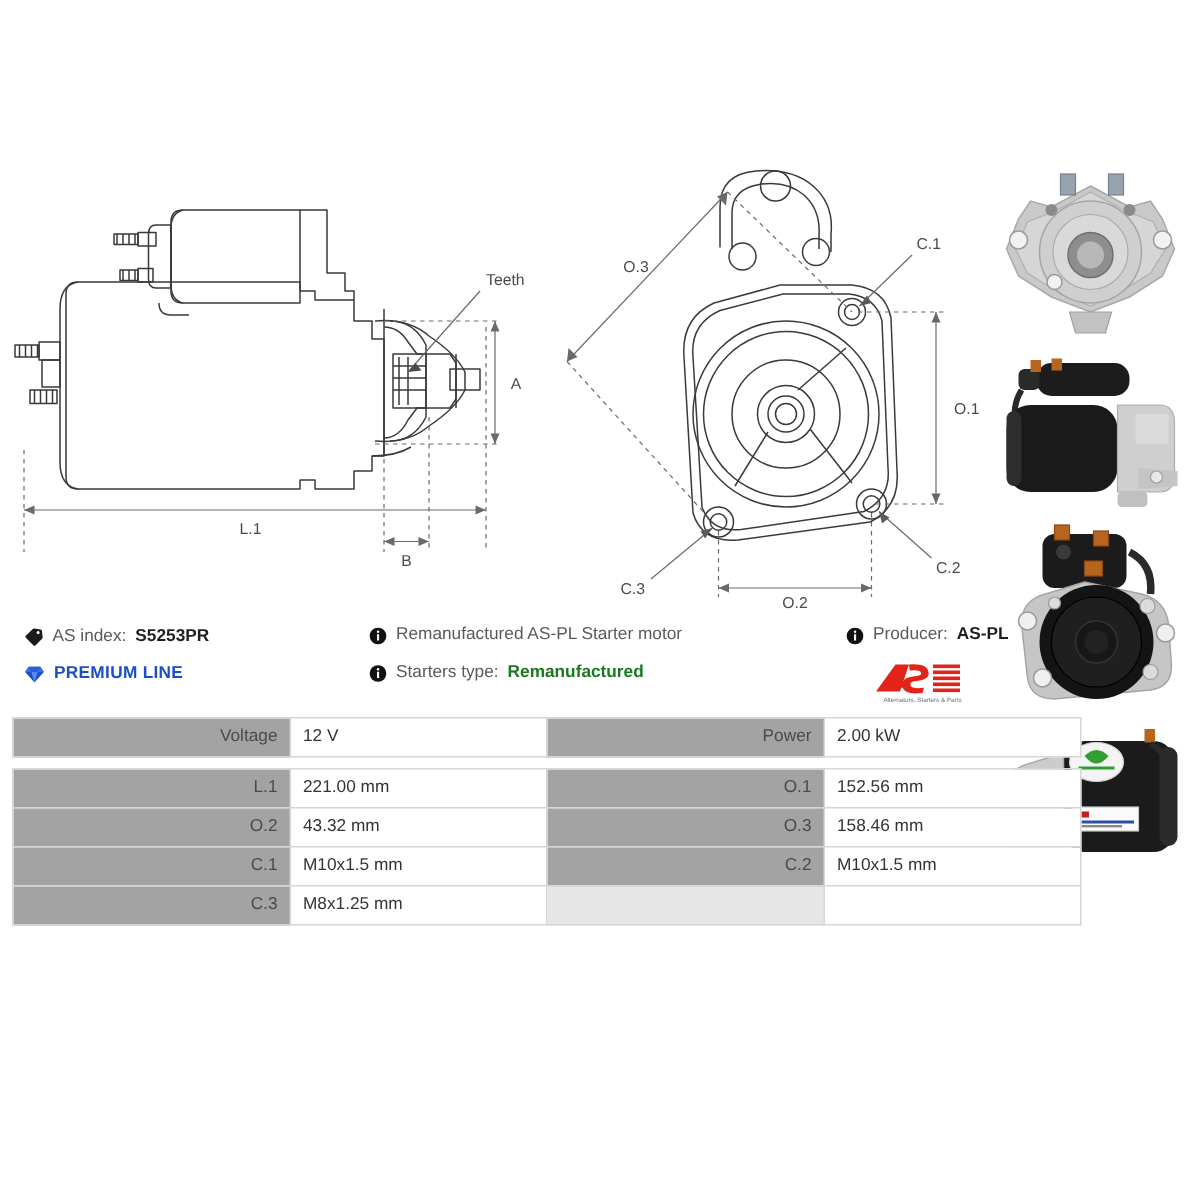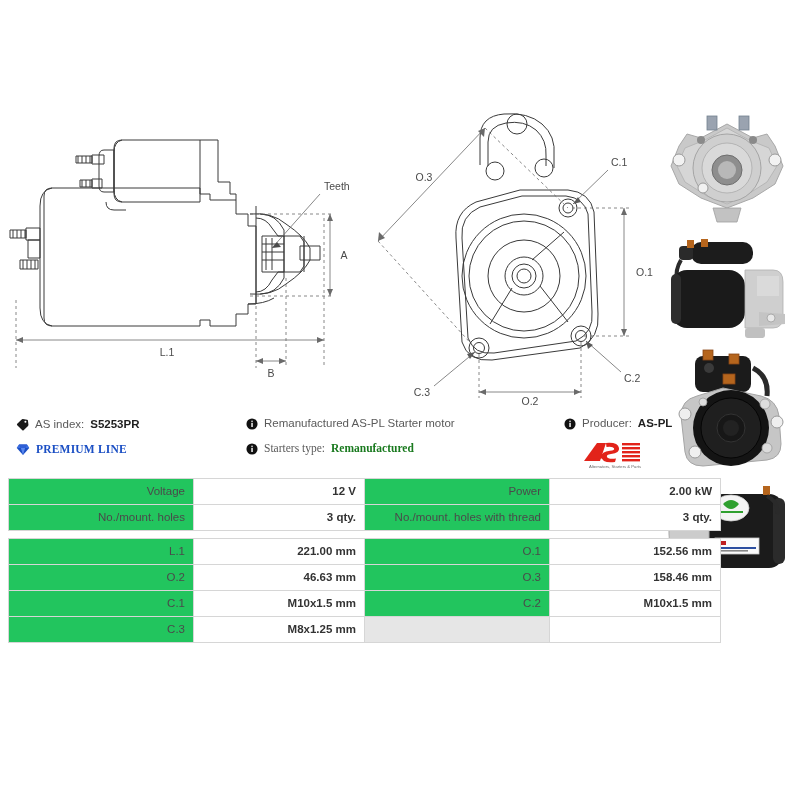--- a/index.html
+++ b/index.html
@@ -56,21 +56,21 @@
     width: 800px;
     height: 58px;
   }
   .info-row {
     position: absolute;
     left: 0;
     width: 636px;
     height: 24px;
   }
   #info-row-1 { top: 0px; }
-  #info-row-2 { top: 25px; font-family: Liberation Serif, serif; }
+  #info-row-2 { top: 25px; }
 
   .info-cell {
     position: absolute;
     display: flex;
     align-items: center;
     gap: 6px;
     font-size: 11.5px;
     color: #5a5a5a;
     white-space: nowrap;
     line-height: 1;
@@ -116,31 +116,29 @@
   .spec-group + .spec-group { margin-top: 7px; }
   .spec-group td {
     border: 1px solid #d6d6d6;
     font-size: 11.5px;
     padding: 5px 8px;
     height: 15px;
     vertical-align: middle;
     line-height: 1.25;
   }
   td.k {
-    background: #22c55e;
+    background: #a3a3a3;
     text-align: right;
     color: #4a4a4a;
     width: 168px;
   }
   td.v {
     background: #ffffff;
-    text-align: right;
     color: #333333;
     width: 154px;
-    font-weight: bold;
   }
   td.k.wrap { line-height: 1.2; }
   td.empty { background: #e6e6e6; }
   td.empty-v { background: #ffffff; }
 </style>
 </head>
 <body>
 
 <div id="drawings">
 
@@ -491,40 +489,34 @@
 <div id="spec-table">
 
   <table class="spec-group" id="spec-group-1">
     <tbody>
       <tr>
         <td class="k">Voltage</td>
         <td class="v">12 V</td>
         <td class="k">Power</td>
         <td class="v">2.00 kW</td>
       </tr>
-      <tr>
-        <td class="k">No./mount. holes</td>
-        <td class="v">3 qty.</td>
-        <td class="k wrap">No./mount. holes with thread</td>
-        <td class="v">3 qty.</td>
-      </tr>
     </tbody>
   </table>
 
   <table class="spec-group" id="spec-group-2">
     <tbody>
       <tr>
         <td class="k">L.1</td>
         <td class="v">221.00 mm</td>
         <td class="k">O.1</td>
         <td class="v">152.56 mm</td>
       </tr>
       <tr>
         <td class="k">O.2</td>
-        <td class="v">46.63 mm</td>
+        <td class="v">43.32 mm</td>
         <td class="k">O.3</td>
         <td class="v">158.46 mm</td>
       </tr>
       <tr>
         <td class="k">C.1</td>
         <td class="v">M10x1.5 mm</td>
         <td class="k">C.2</td>
         <td class="v">M10x1.5 mm</td>
       </tr>
       <tr>

